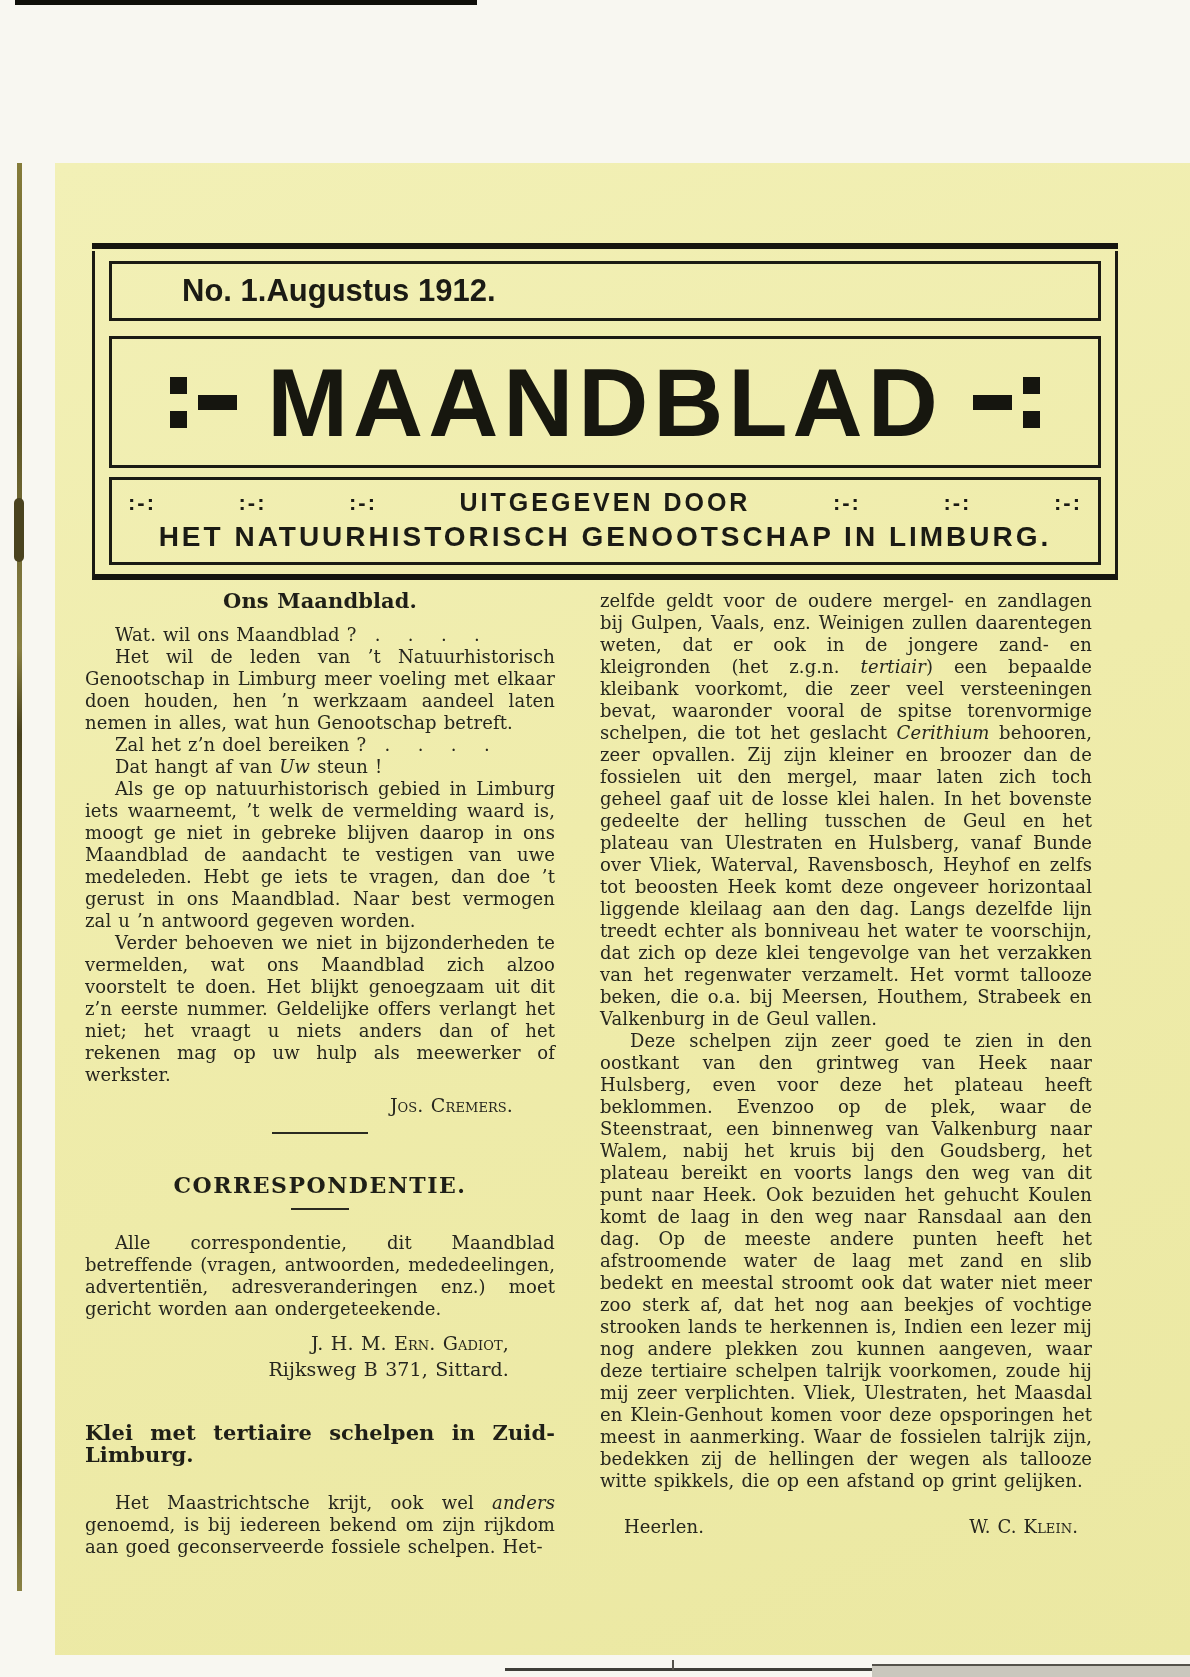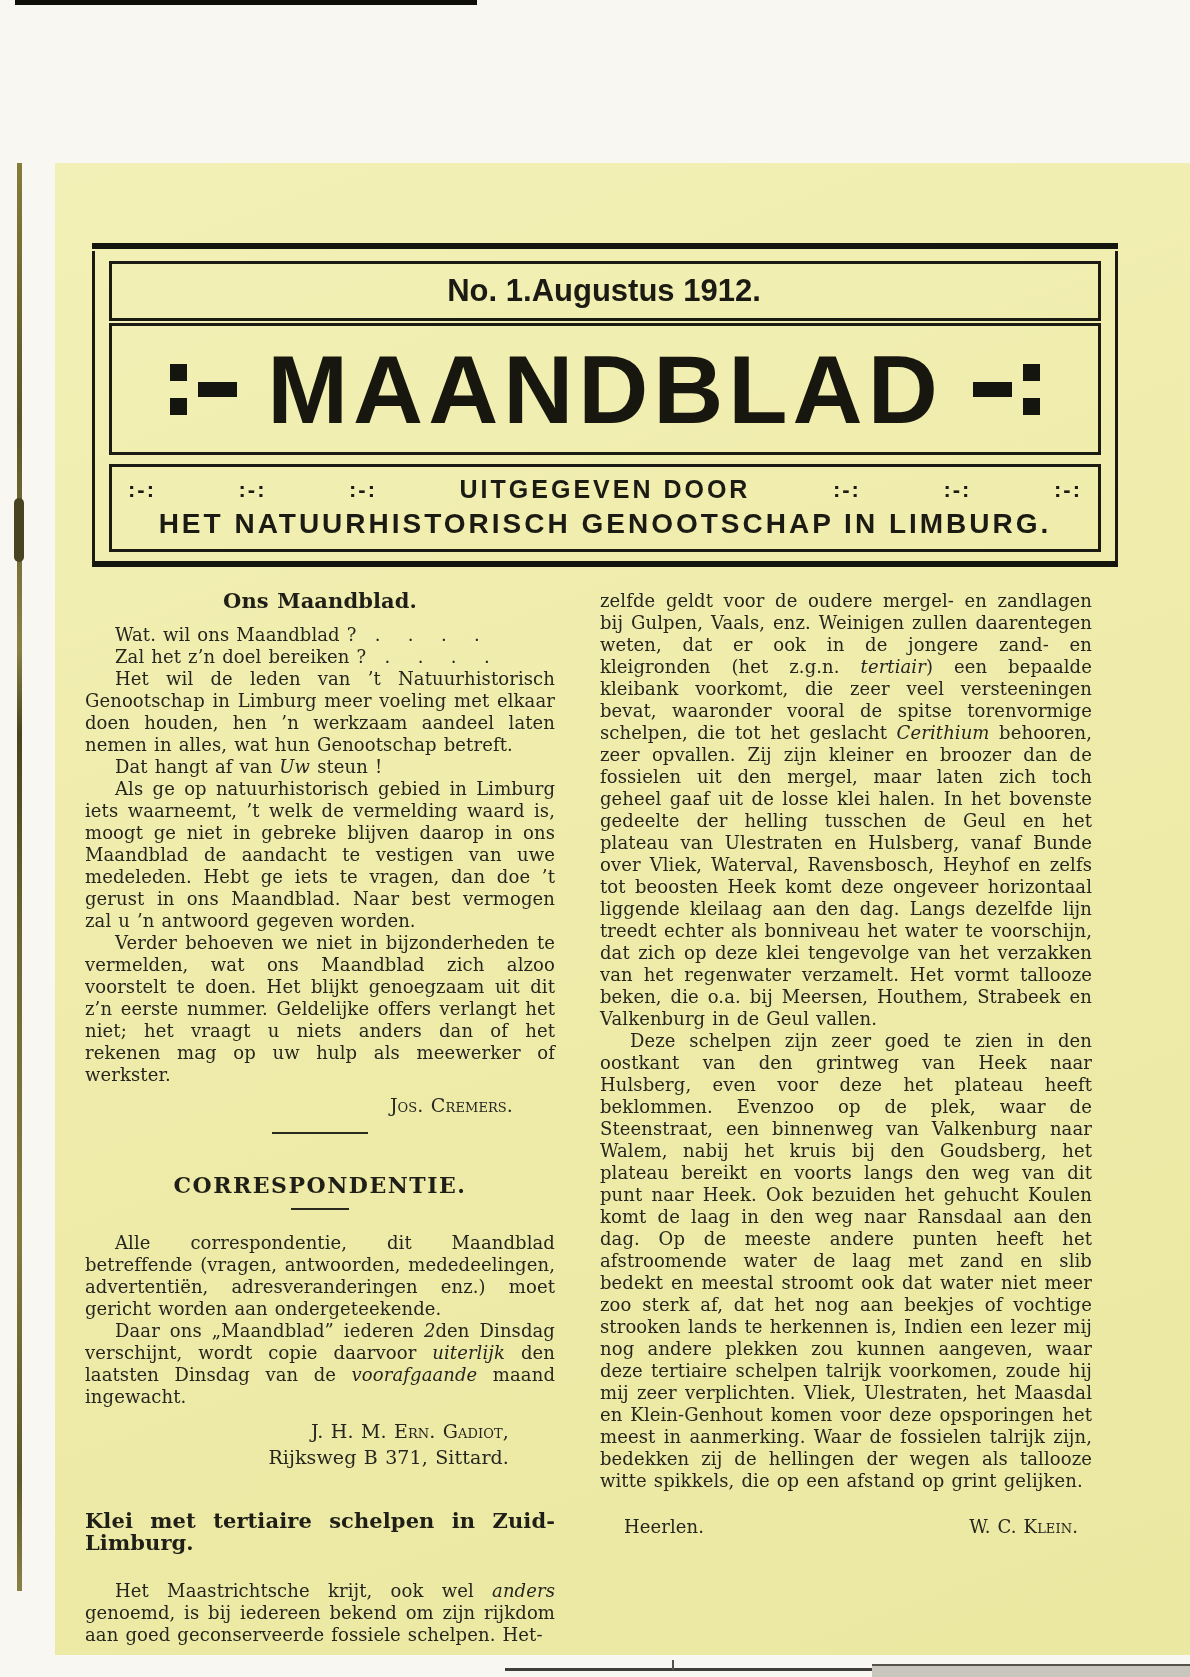--- a/index.html
+++ b/index.html
@@ -31,26 +31,26 @@
   
   .masthead { position:absolute; left:37px; top:80px; width:1026px; }
   .mh-topbar { height:6px; background:#15150f; }
   .mh-frame {
     margin-top:2px;
     border-left:3px solid #1b1b14; border-right:3px solid #1b1b14; border-bottom:6px solid #15150f;
     padding:10px 14px 9px 14px;
   }
   .mh-box { border:3px solid #1b1b14; }
   .mh-issue {
-    display:flex; justify-content:center; align-items:center;
-    padding:8px 44px 8px 42px; height:38px;
+    display:flex; justify-content:flex-start; align-items:center;
+    padding:8px 44px 8px 70px; height:38px;
     font-family:"Liberation Sans", sans-serif; font-weight:bold; font-size:31px; color:#1b1b14;
   }
   .mh-title {
-    margin-top:2px; height:126px;
+    margin-top:15px; height:126px;
     display:flex; justify-content:center; align-items:center; gap:30px;
   }
   .mh-title-word {
     font-family:"Liberation Sans", sans-serif; font-weight:800; font-size:97px;
     letter-spacing:5px; color:#17170f; line-height:1;
   }
   .orn-title { display:flex; align-items:center; gap:11px; }
   .orn-col { display:flex; flex-direction:column; gap:17px; }
   .orn-dot { width:17px; height:17px; background:#15150f; }
   .orn-dash { width:39px; height:15px; background:#15150f; }
@@ -141,34 +141,33 @@
         <div class="mh-pub-row2">HET NATUURHISTORISCH GENOOTSCHAP IN LIMBURG.</div>
       </div>
 
     </div>
   </div>
 
   <div class="col col-left">
 
     <h2 class="sec-heading">Ons Maandblad.</h2>
     <p class="para"><span>Wat. wil ons Maandblad ?  .   .   .   .</span></p>
+    <p class="para"><span>Het wil de leden van ’t Natuurhistorisch Genootschap in Limburg meer voeling met elkaar doen houden, hen ’n werkzaam aandeel laten nemen in alles, wat hun Genootschap betreft.</span></p>
     <p class="para"><span>Zal het z’n doel bereiken ?  .   .   .   .</span></p>
-    <p class="para"><span>Het wil de leden van ’t Natuurhistorisch Genootschap in Limburg meer voeling met elkaar doen houden, hen ’n werkzaam aandeel laten nemen in alles, wat hun Genootschap betreft.</span></p>
     <p class="para"><span>Dat hangt af van </span><em>Uw</em><span> steun !</span></p>
     <p class="para"><span>Als ge op natuurhistorisch gebied in Limburg iets waarneemt, ’t welk de vermelding waard is, moogt ge niet in gebreke blijven daarop in ons Maandblad de aandacht te vestigen van uwe medeleden.  Hebt ge iets te vragen, dan doe ’t gerust in ons Maandblad.  Naar best vermogen zal u ’n antwoord gegeven worden.</span></p>
     <p class="para"><span>Verder behoeven we niet in bijzonderheden te vermelden, wat ons Maandblad zich alzoo voorstelt te doen.  Het blijkt genoegzaam uit dit z’n eerste nummer.  Geldelijke offers verlangt het niet; het vraagt u niets anders dan of het rekenen mag op uw hulp als meewerker of werkster.</span></p>
     <div class="sig-right sc">Jos. Cremers.</div>
 
     <hr class="divider">
     <div class="gap-lg"></div>
 
     <h2 class="sec-heading caps">CORRESPONDENTIE.</h2>
     <hr class="divider small">
     <p class="para"><span>Alle correspondentie, dit Maandblad betreffende (vragen, antwoorden, mededeelingen, advertentiën, adresveranderingen enz.) moet gericht worden aan ondergeteekende.</span></p>
-    <p class="para"><span>Daar ons „Maandblad” iederen </span><em>2</em><span>den Dinsdag verschijnt, wordt copie daarvoor </span><em>uiterlijk</em><span> den laatsten Dinsdag van de </span><em>voorafgaande</em><span> maand ingewacht.</span></p>
     <div class="sig-block">
       <div class="sc">J. H. M. Ern. Gadiot,</div>
       <div>Rijksweg B 371, Sittard.</div>
     </div>
 
     <h2 class="sec-heading justified">Klei met tertiaire schelpen in Zuid-Limburg.</h2>
     <p class="para"><span>Het Maastrichtsche krijt, ook wel </span><em>anders</em><span> genoemd, is bij iedereen bekend om zijn rijkdom aan goed geconserveerde fossiele schelpen.  Het-</span></p>
 
   </div>
 

